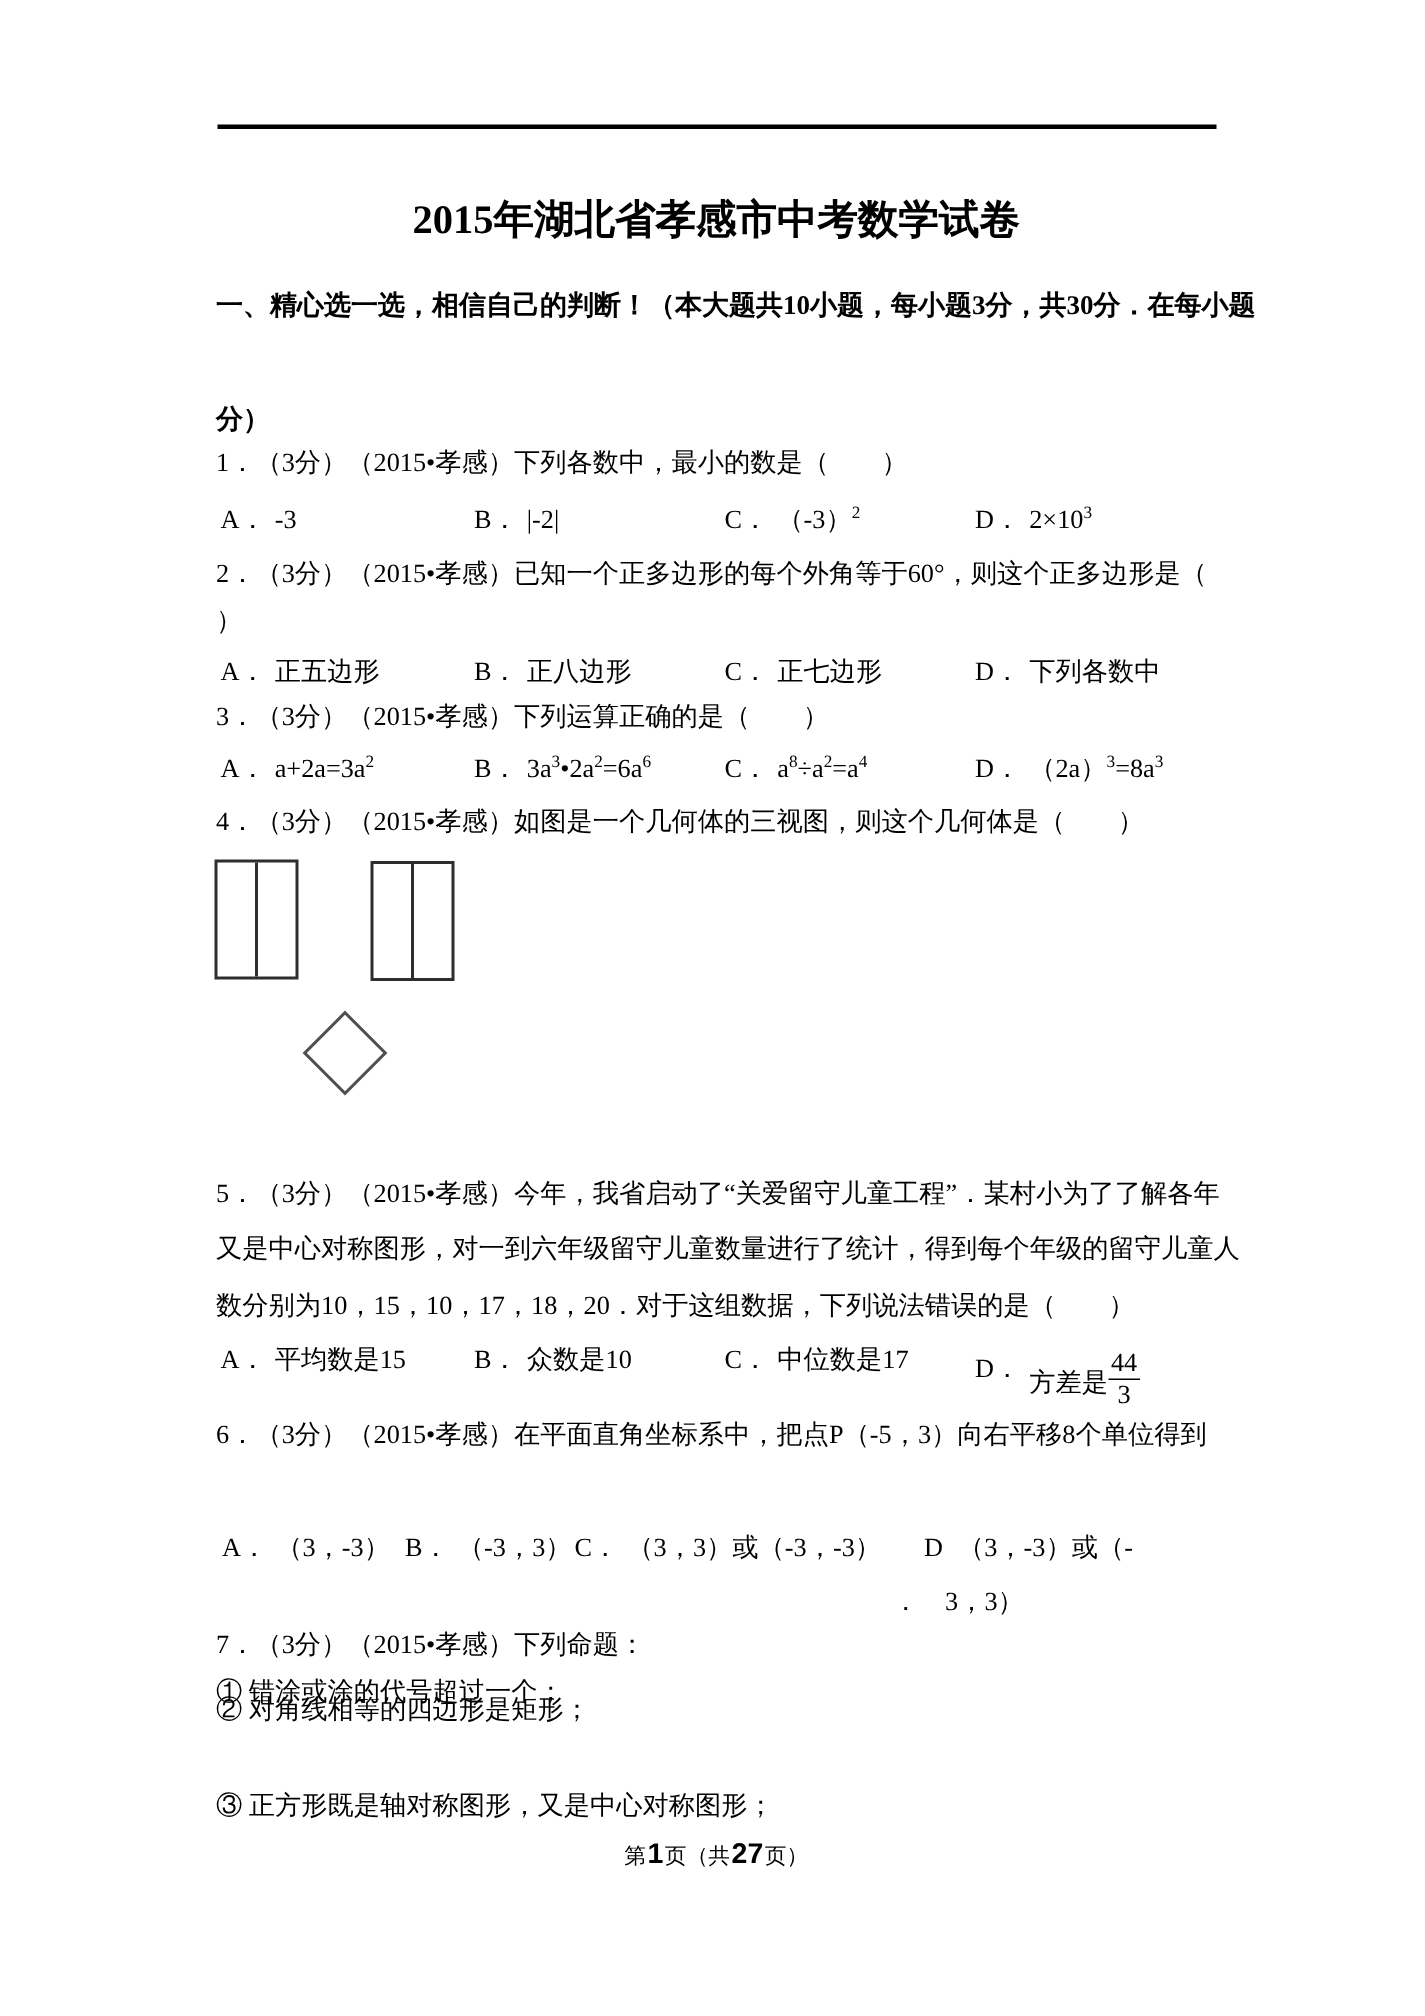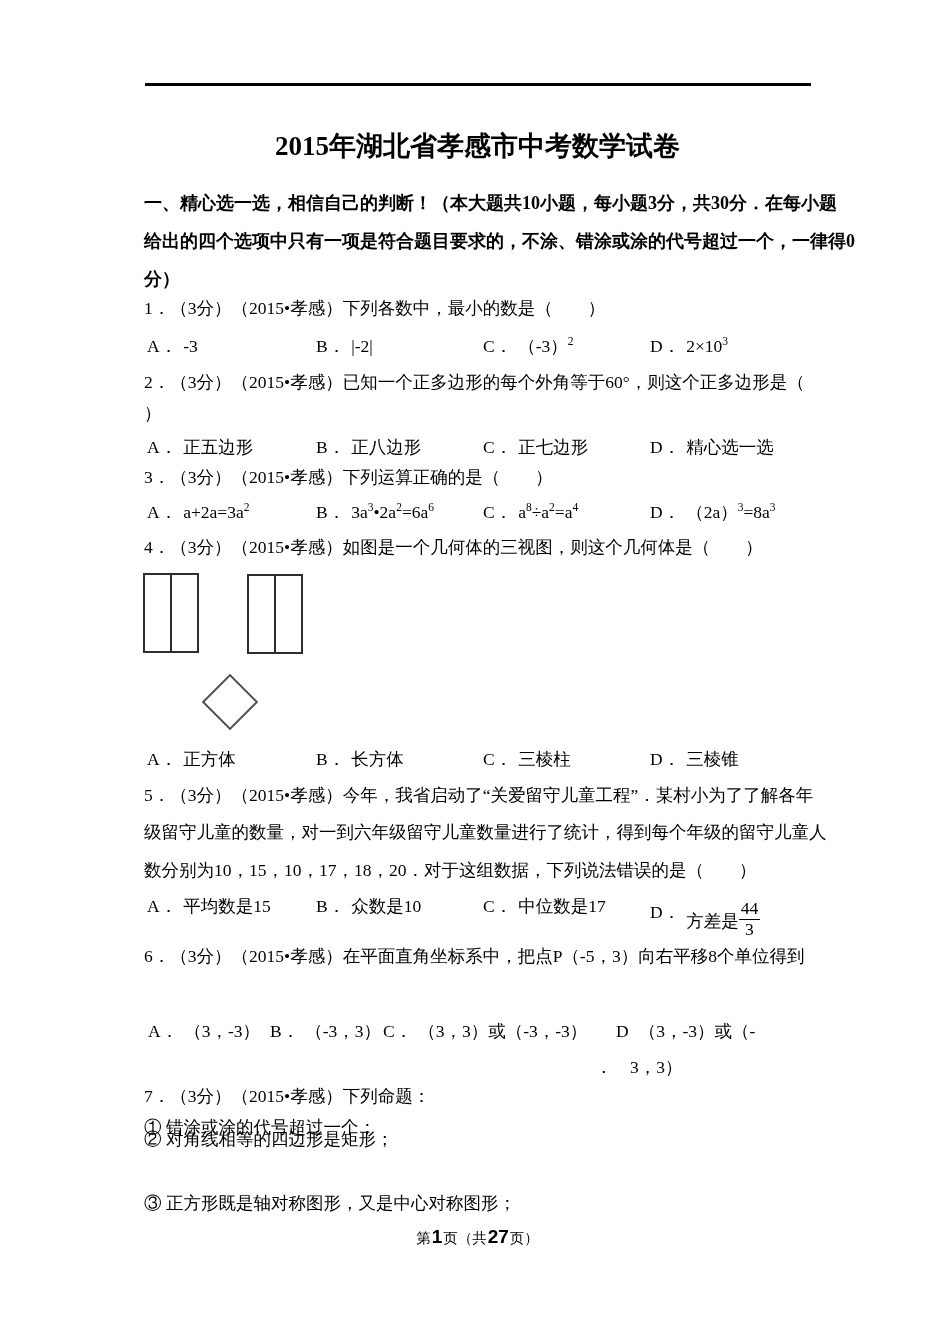--- a/index.html
+++ b/index.html
@@ -29,38 +29,37 @@
 </head>
 <body>
 
 <div class="page">
 
   <div class="rule"></div>
 
   <div class="title">2015年湖北省孝感市中考数学试卷</div>
 
   <div class="line bold" style="top:192px">一、精心选一选，相信自己的判断！（本大题共10小题，每小题3分，共30分．在每小题</div>
-  <div class="line bold" style="top:230px">给出的四个选项中只有一项是符合题目要求的，不涂、错涂或涂的代号超过一个，一律得0</div>
   <div class="line bold" style="top:268px">分）</div>
 
   <div class="line" style="top:297px">1．（3分）（2015•孝感）下列各数中，最小的数是（　　）</div>
   <div class="optrow" style="top:334px">
     <span class="opt" style="left:2px"><span class="lbl">A．</span><span>-3</span></span>
     <span class="opt" style="left:171px"><span class="lbl">B．</span><span>|-2|</span></span>
     <span class="opt" style="left:338px"><span class="lbl">C．</span><span>（-3）<sup>2</sup></span></span>
     <span class="opt" style="left:505px"><span class="lbl">D．</span><span>2×10<sup>3</sup></span></span>
   </div>
 
   <div class="line" style="top:371px">2．（3分）（2015•孝感）已知一个正多边形的每个外角等于60°，则这个正多边形是（</div>
   <div class="line" style="top:402px">）</div>
   <div class="optrow" style="top:435px">
     <span class="opt" style="left:2px"><span class="lbl">A．</span><span>正五边形</span></span>
     <span class="opt" style="left:171px"><span class="lbl">B．</span><span>正八边形</span></span>
     <span class="opt" style="left:338px"><span class="lbl">C．</span><span>正七边形</span></span>
-    <span class="opt" style="left:505px"><span class="lbl">D．</span><span>精心选一选</span></span>
+    <span class="opt" style="left:505px"><span class="lbl">D．</span><span>下列各数中</span></span>
   </div>
 
   <div class="line" style="top:466px">3．（3分）（2015•孝感）下列运算正确的是（　　）</div>
   <div class="optrow" style="top:500px">
     <span class="opt" style="left:2px"><span class="lbl">A．</span><span>a+2a=3a<sup>2</sup></span></span>
     <span class="opt" style="left:171px"><span class="lbl">B．</span><span>3a<sup>3</sup>•2a<sup>2</sup>=6a<sup>6</sup></span></span>
     <span class="opt" style="left:338px"><span class="lbl">C．</span><span>a<sup>8</sup>÷a<sup>2</sup>=a<sup>4</sup></span></span>
     <span class="opt" style="left:505px"><span class="lbl">D．</span><span>（2a）<sup>3</sup>=8a<sup>3</sup></span></span>
   </div>
 
@@ -69,29 +68,23 @@
   <div class="fig">
     <div class="viewrect" style="left:0;top:0">
         <div class="mid"></div>
       </div>
     <div class="viewrect" style="left:104px;top:1px">
         <div class="mid"></div>
       </div>
     <div class="diamond"></div>
   </div>
 
-  <div class="optrow" style="top:747px">
-    <span class="opt" style="left:2px"><span class="lbl">A．</span><span>正方体</span></span>
-    <span class="opt" style="left:171px"><span class="lbl">B．</span><span>长方体</span></span>
-    <span class="opt" style="left:338px"><span class="lbl">C．</span><span>三棱柱</span></span>
-    <span class="opt" style="left:505px"><span class="lbl">D．</span><span>三棱锥</span></span>
-  </div>
 
   <div class="line" style="top:784px">5．（3分）（2015•孝感）今年，我省启动了“关爱留守儿童工程”．某村小为了了解各年</div>
-  <div class="line" style="top:821px">级留守儿童的数量，对一到六年级留守儿童数量进行了统计，得到每个年级的留守儿童人</div>
+  <div class="line" style="top:821px">又是中心对称图形，对一到六年级留守儿童数量进行了统计，得到每个年级的留守儿童人</div>
   <div class="line" style="top:859px">数分别为10，15，10，17，18，20．对于这组数据，下列说法错误的是（　　）</div>
   <div class="optrow" style="top:894px">
     <span class="opt" style="left:2px"><span class="lbl">A．</span><span>平均数是15</span></span>
     <span class="opt" style="left:171px"><span class="lbl">B．</span><span>众数是10</span></span>
     <span class="opt" style="left:338px"><span class="lbl">C．</span><span>中位数是17</span></span>
     <span class="opt" style="left:505px"><span class="lbl">D．</span><span class="frwrap"><span>方差是</span><span class="frac"><span class="fnum">44</span><span class="fden">3</span></span></span></span>
   </div>
 
   <div class="line" style="top:945px">6．（3分）（2015•孝感）在平面直角坐标系中，把点P（-5，3）向右平移8个单位得到</div>
   <div class="optrow" style="top:1019px">

